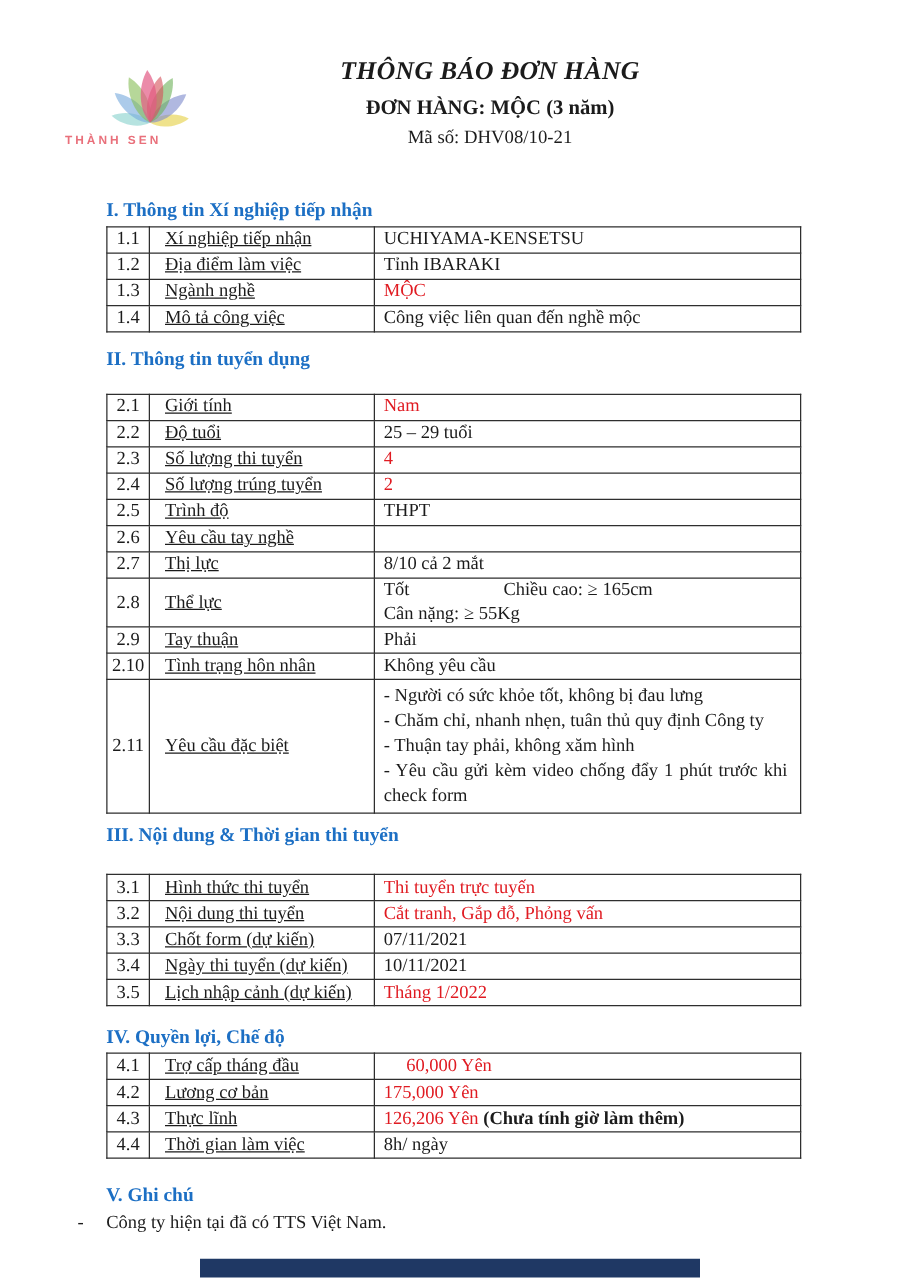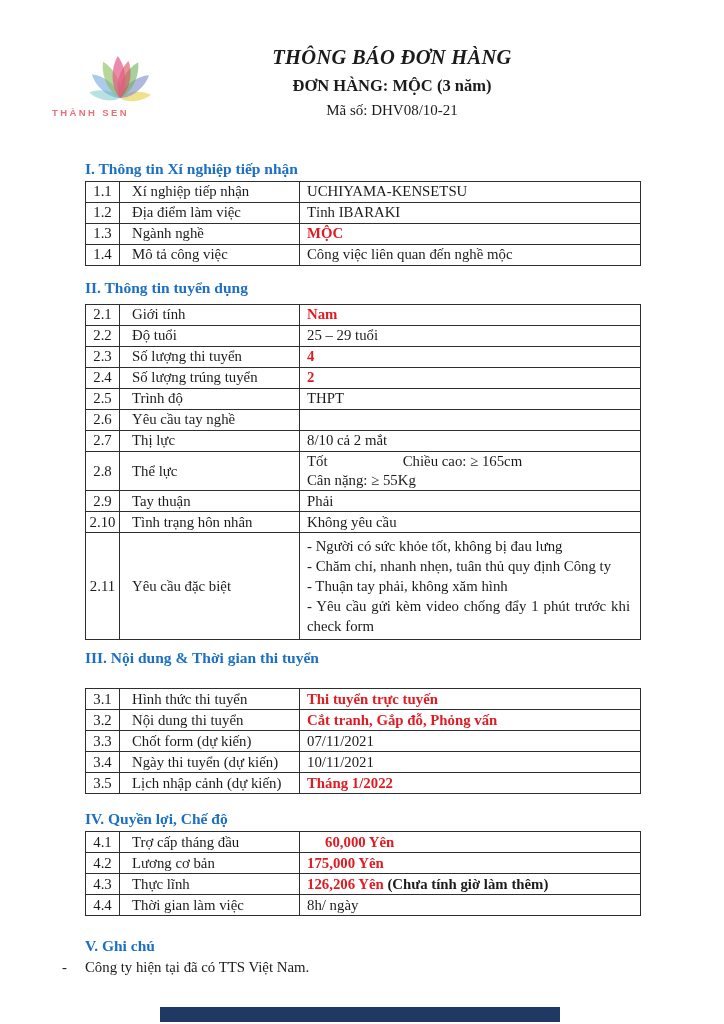--- a/index.html
+++ b/index.html
@@ -11,31 +11,31 @@
   .logo-text{font-family:"Liberation Sans",sans-serif;font-size:9.5px;font-weight:bold;
              letter-spacing:2.4px;color:#e9707b;margin-top:1px;}
   .header{padding-top:46px;margin-left:60px;text-align:center;}
   .title{font-size:20.5px;font-weight:bold;letter-spacing:.3px;font-style:italic;}
   .sub1{font-size:16.5px;font-weight:bold;margin-top:7px;}
   .sub2{font-size:15px;margin-top:6px;}
   
   .content{margin-left:85px;width:532px;}
   .sec-title{color:var(--heading_blue);font-weight:bold;font-size:15.5px;}
   #sec1{margin-top:41px;margin-bottom:3px;}
-  #sec2{margin-top:13px;margin-bottom:7px;}
+  #sec2{margin-top:13px;margin-bottom:18px;}
   #sec3{margin-top:9px;margin-bottom:21px;}
   #sec4{margin-top:16px;margin-bottom:3px;}
   #sec5{margin-top:21px;margin-bottom:4px;}
   table{border-collapse:collapse;width:556px;table-layout:fixed;}
   td{border:1px solid #2e2e2e;height:20px;font-size:14.8px;line-height:1.3;
      padding:0;vertical-align:middle;overflow:hidden;}
   .c-num{width:33px;text-align:center;}
-  .c-label{width:167px;padding-left:12px;}
+  .c-label{width:167px;padding-left:12px;text-decoration:underline;}
   .c-value{padding-left:7px;}
-  .red{color:var(--red);font-weight:bold;}
+  .red{color:var(--red);font-weight:normal;}
   .bold{font-weight:bold;}
   .indent{padding-left:25px;}
   .captions{display:flex;justify-content:space-between;font-size:14.8px;margin-top:3px;}
   .v-split span{display:inline-block;white-space:nowrap;}
   .v-split .p0{width:92px;}
   .v-split .p1{width:140px;}
   .notes-cell{padding:3px 10px 3px 7px;line-height:20px;}
   .notes-cell div{text-align:justify;}
   .note-line{position:relative;font-size:14.8px;margin-top:3px;}
   .note-dash{position:absolute;left:-23px;}

